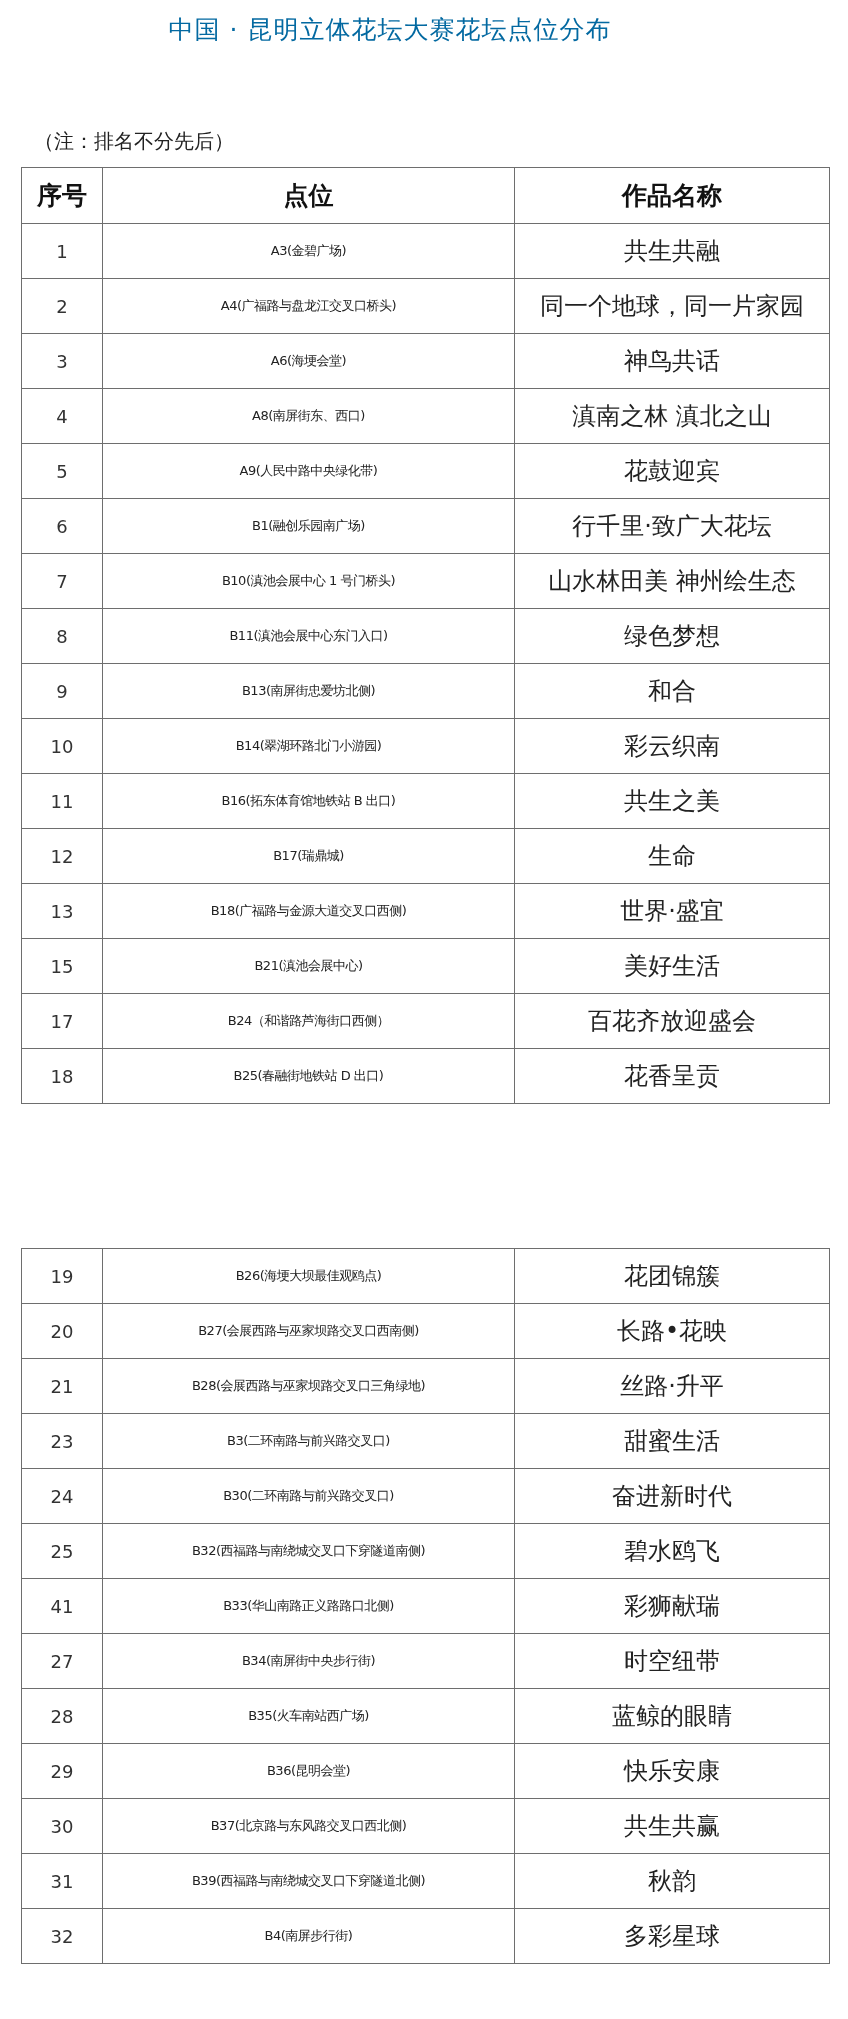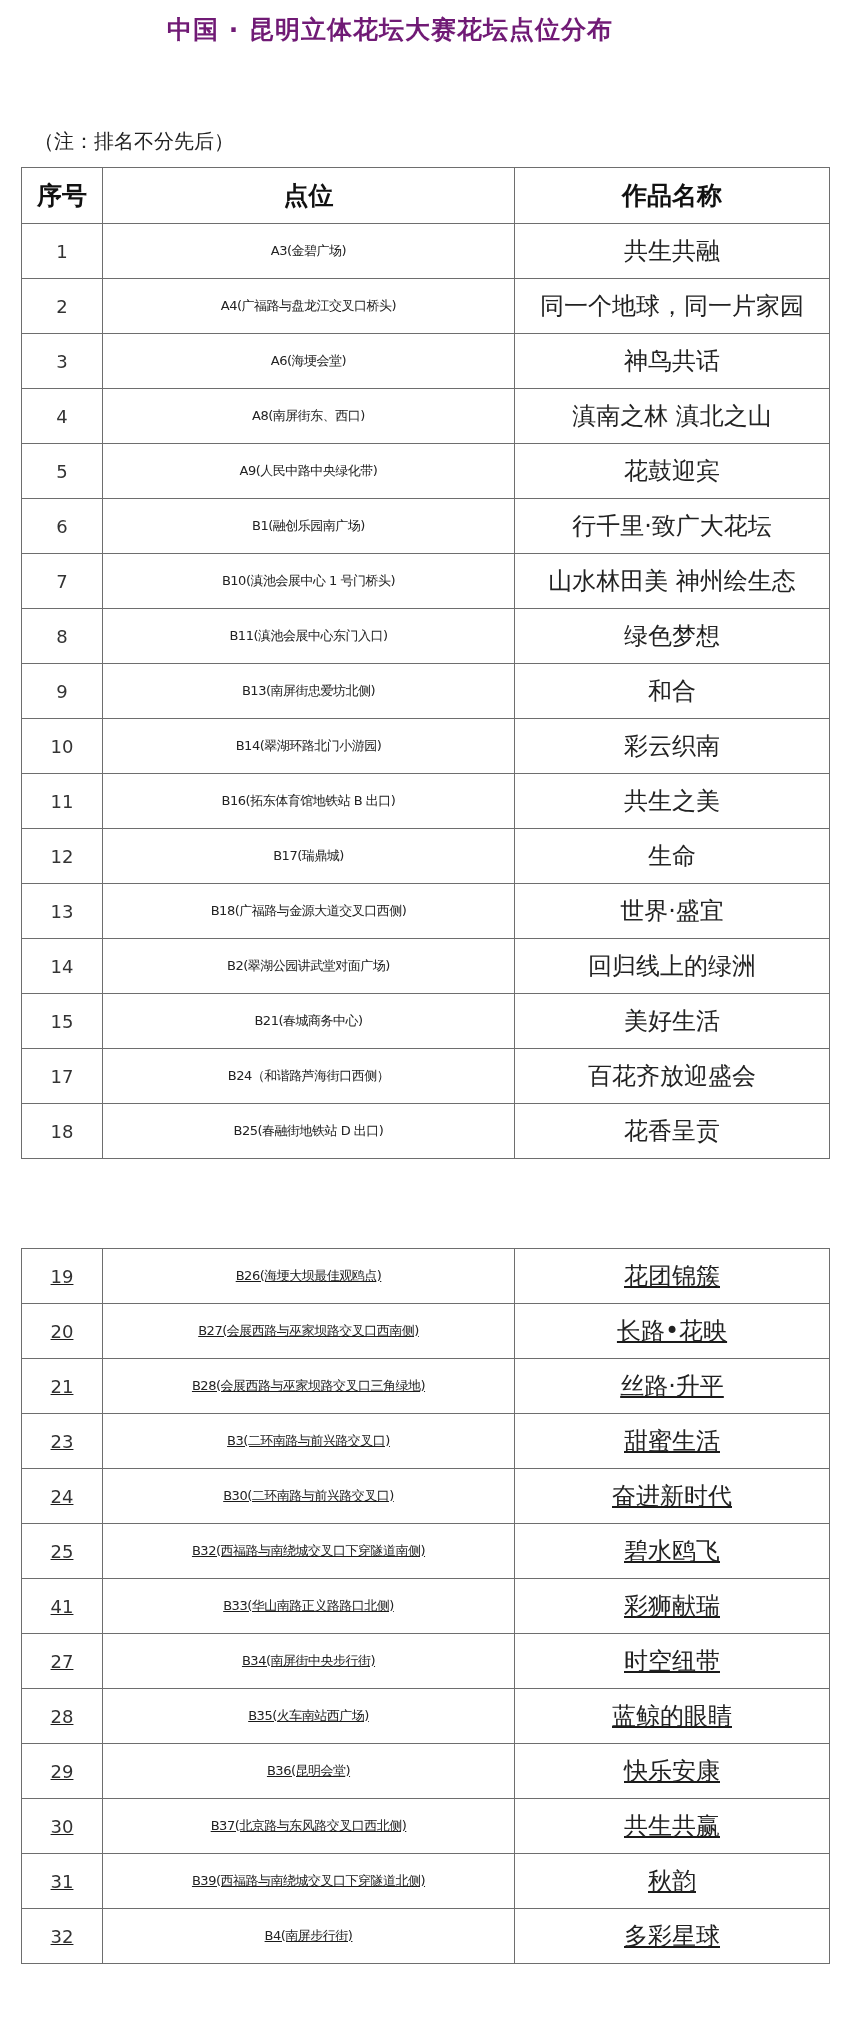--- a/index.html
+++ b/index.html
@@ -3,22 +3,22 @@
 <meta charset="utf-8">
 <style>
   html, body { margin: 0; padding: 0; background: #ffffff; }
   body {
     width: 848px; height: 2019px; overflow: hidden; position: relative;
     font-family: "DejaVu Sans", "Liberation Sans", sans-serif;
     color: #1a1a1a;
   }
   .title {
     position: absolute; left: 0; top: 12px; width: 780px;
-    text-align: center; font-size: 25px; font-weight: bold;
-    letter-spacing: 1px; line-height: 36px; color: #701a75;
+    text-align: center; font-size: 25px; font-weight: normal;
+    letter-spacing: 1px; line-height: 36px; color: #0369a1;
   }
   .note {
     position: absolute; left: 34px; top: 126px;
     font-size: 20px; line-height: 30px; color: #222;
   }
   table.grid {
     position: absolute; left: 21px; width: 808px;
     border-collapse: collapse; table-layout: fixed;
   }
   table.grid td, table.grid th {
@@ -29,21 +29,21 @@
   table.grid th {
     font-size: 25px; font-weight: bold; color: #111; height: 55px;
   }
   col.c1 { width: 81px; }
   col.c2 { width: 412px; }
   col.c3 { width: 315px; }
   td.num { font-size: 18px; color: #333; }
   td.loc { font-size: 13px; color: #222; letter-spacing: -0.5px; }
   td.work { font-size: 24px; color: #222; }
   #table1 { top: 167px; padding-left: 34px; }
-  #table2 { top: 1248px; text-decoration: underline; }
+  #table2 { top: 1248px; }
 </style>
 </head>
 <body>
 
 <div class="title">中国 · 昆明立体花坛大赛花坛点位分布</div>
 <div class="note">（注：排名不分先后）</div>
 
 <table class="grid" id="table1">
   <colgroup>
       <col class="c1">
@@ -117,27 +117,22 @@
         <td class="num">12</td>
         <td class="loc">B17(瑞鼎城)</td>
         <td class="work">生命</td>
       </tr>
       <tr>
         <td class="num">13</td>
         <td class="loc">B18(广福路与金源大道交叉口西侧)</td>
         <td class="work">世界·盛宜</td>
       </tr>
       <tr>
-        <td class="num">14</td>
-        <td class="loc">B2(翠湖公园讲武堂对面广场)</td>
-        <td class="work">回归线上的绿洲</td>
-      </tr>
-      <tr>
         <td class="num">15</td>
-        <td class="loc">B21(春城商务中心)</td>
+        <td class="loc">B21(滇池会展中心)</td>
         <td class="work">美好生活</td>
       </tr>
       <tr>
         <td class="num">17</td>
         <td class="loc">B24（和谐路芦海街口西侧）</td>
         <td class="work">百花齐放迎盛会</td>
       </tr>
       <tr>
         <td class="num">18</td>
         <td class="loc">B25(春融街地铁站 D 出口)</td>

